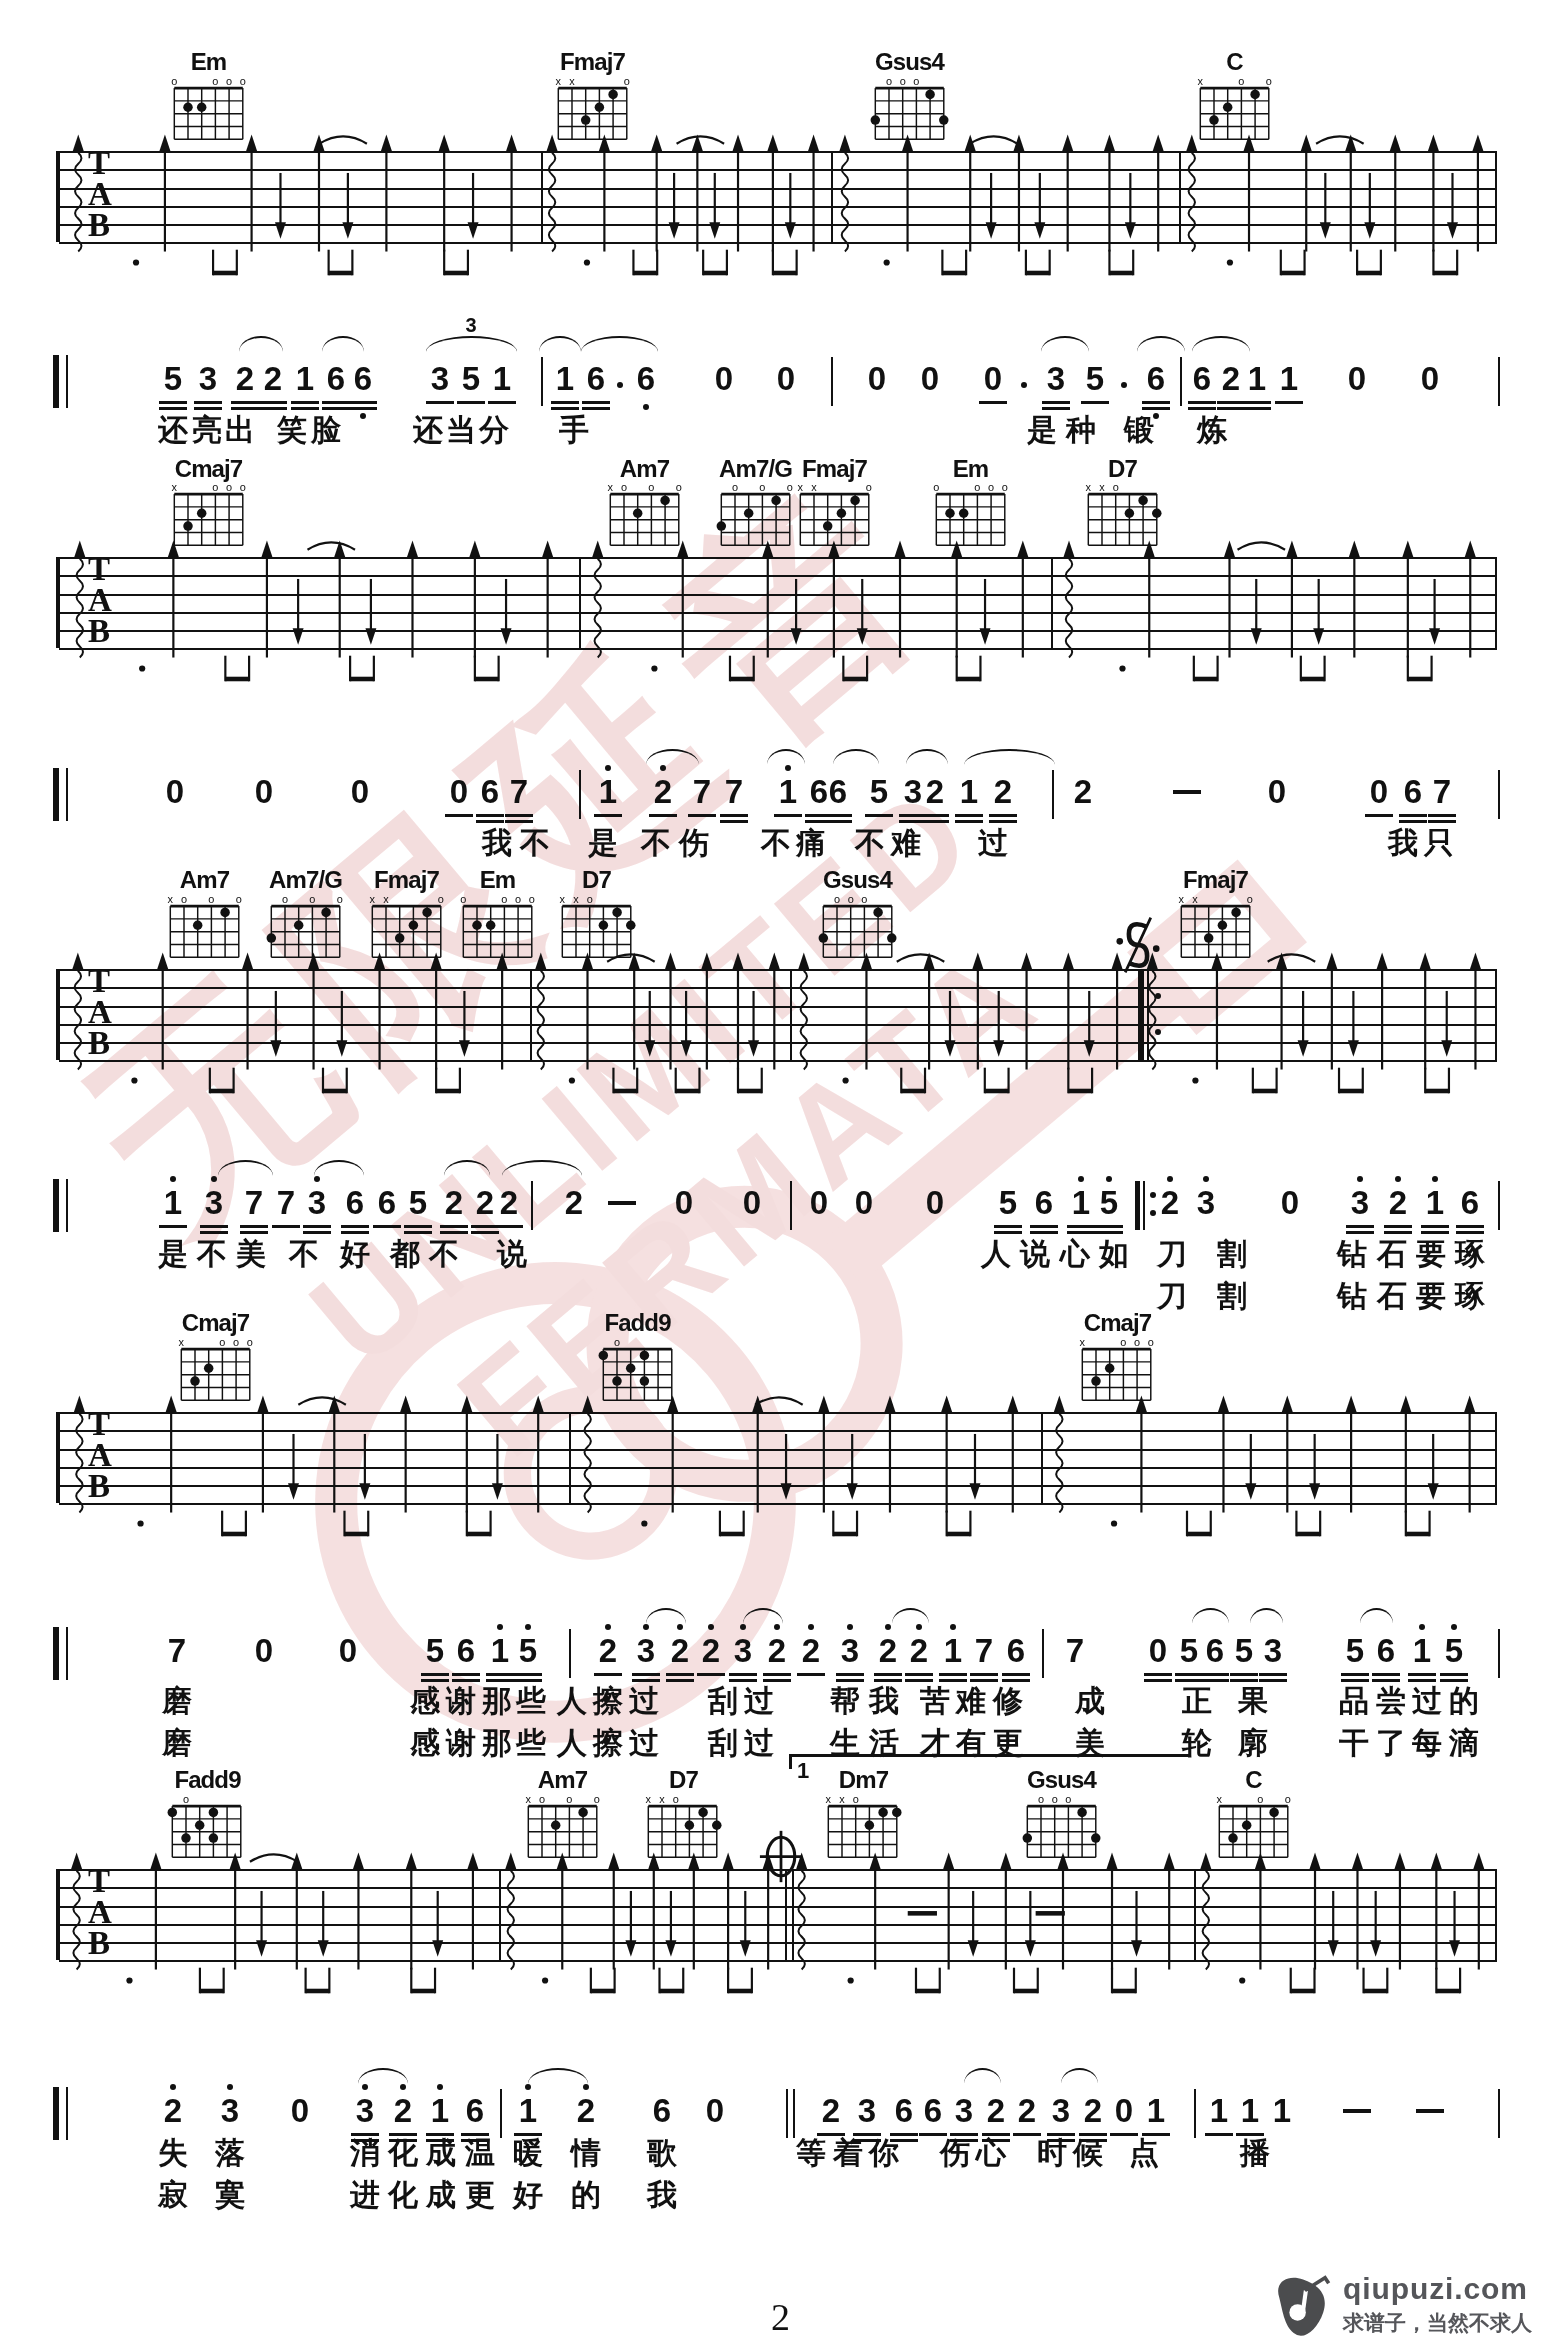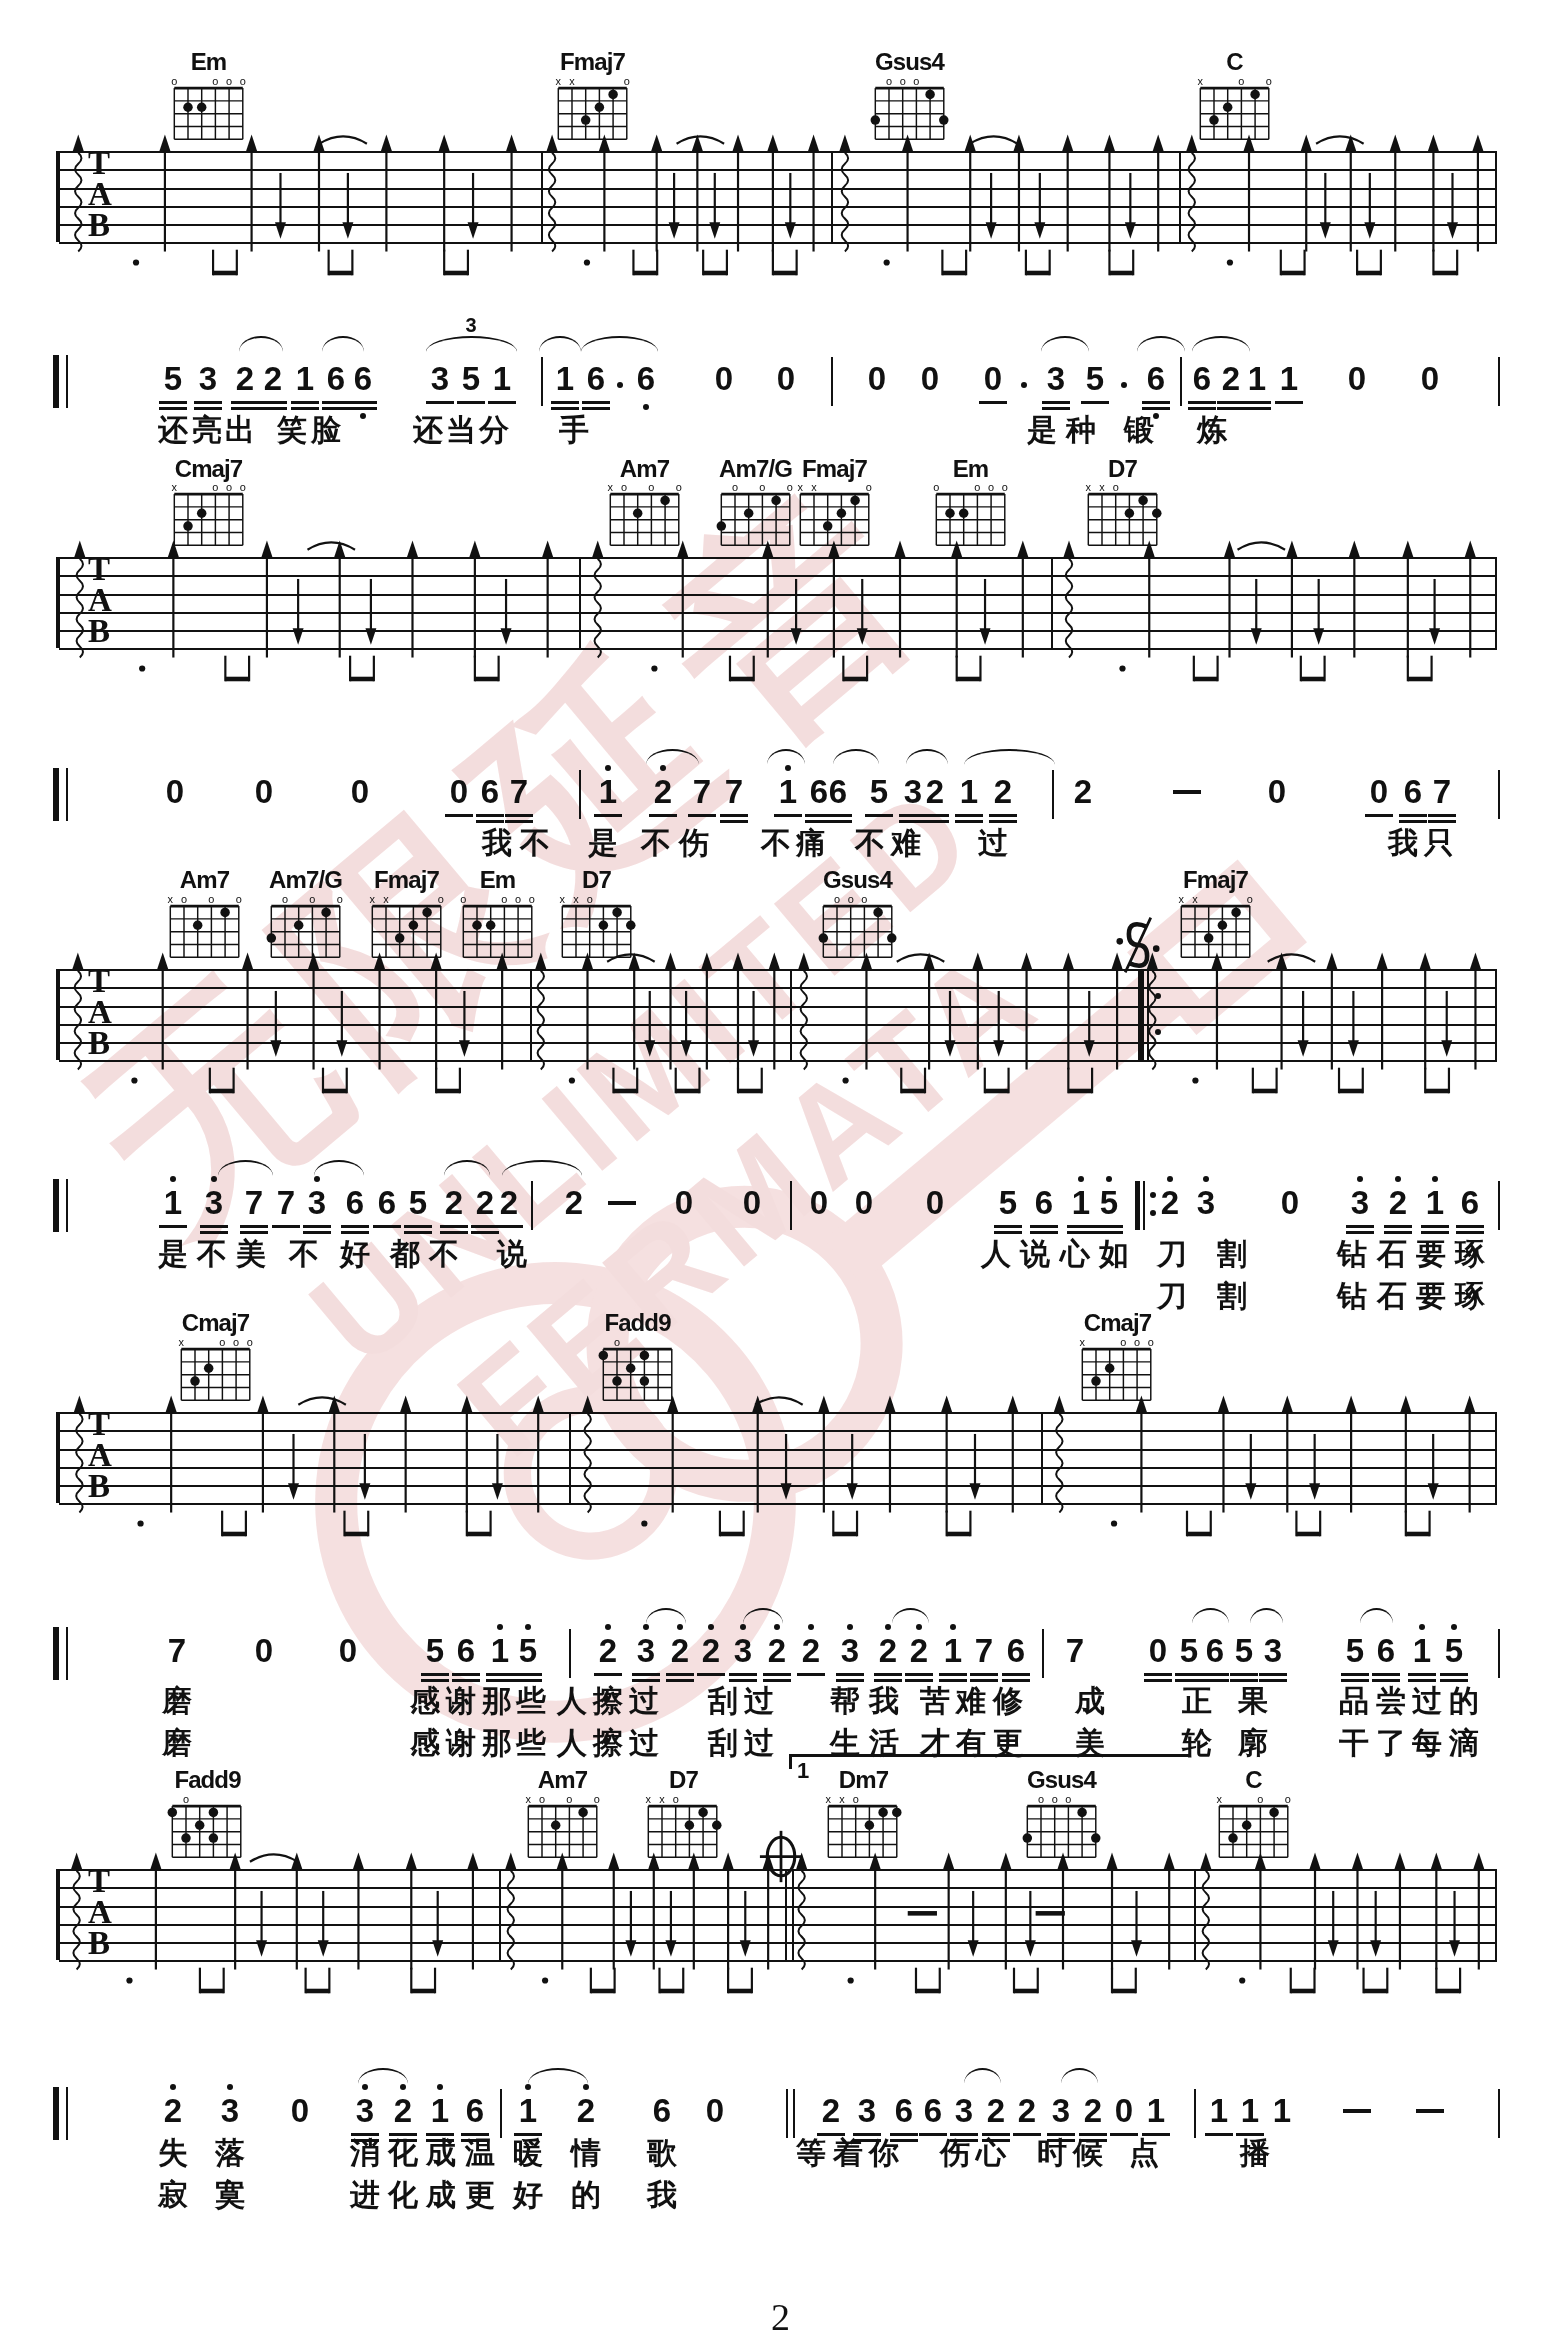--- a/index.html
+++ b/index.html
@@ -1783,14 +1783,24 @@
         <svg width="48" height="55" viewBox="0 0 52 60" style="position: absolute; left: 757px; top: 1829px;">
           <ellipse cx="26" cy="30" rx="15" ry="21" stroke="#111" stroke-width="3.4" fill="none"></ellipse>
           <line x1="26" y1="2" x2="26" y2="58" stroke="#111" stroke-width="3"></line>
           <line x1="3" y1="30" x2="49" y2="30" stroke="#111" stroke-width="3"></line>
         </svg>
       </div>
     </div>
 
   <div id="pageno">2</div>
 
+  <div id="sitelogo">
+    <svg width="64" height="68" viewBox="0 0 70 74">
+      <path d="M8 28 C2 10 18 2 34 8 C52 14 62 26 56 44 C50 62 36 74 26 68 C14 61 12 44 8 28 Z" fill="#4b4c4e"></path>
+      <circle cx="28" cy="44" r="9" fill="#ffffff"></circle>
+      <rect x="33" y="20" width="4.5" height="26" fill="#ffffff" transform="rotate(8 35 33)"></rect>
+      <path d="M36 20 L58 6 L62 12" stroke="#4b4c4e" stroke-width="4" fill="none"></path>
+    </svg>
+    <div class="dom">qiupuzi.com</div>
+    <div class="slog">求谱子，当然不求人</div>
+  </div>
 </div>
 
 
 </body></html>

